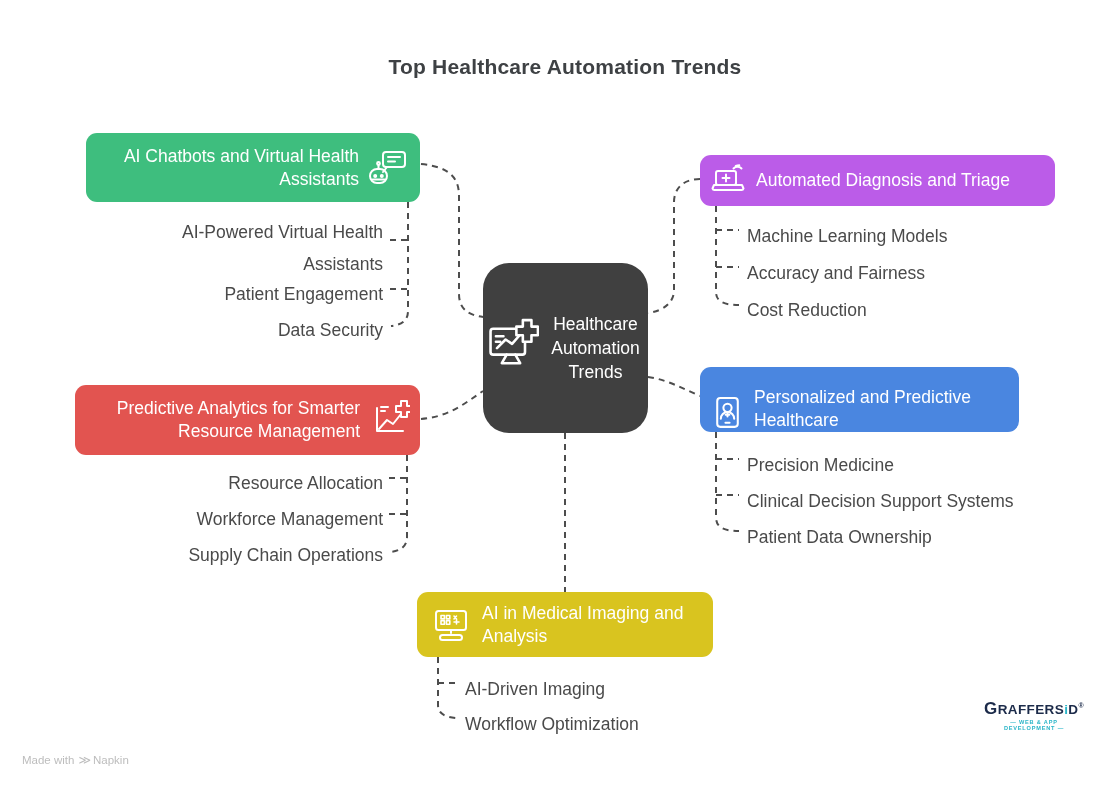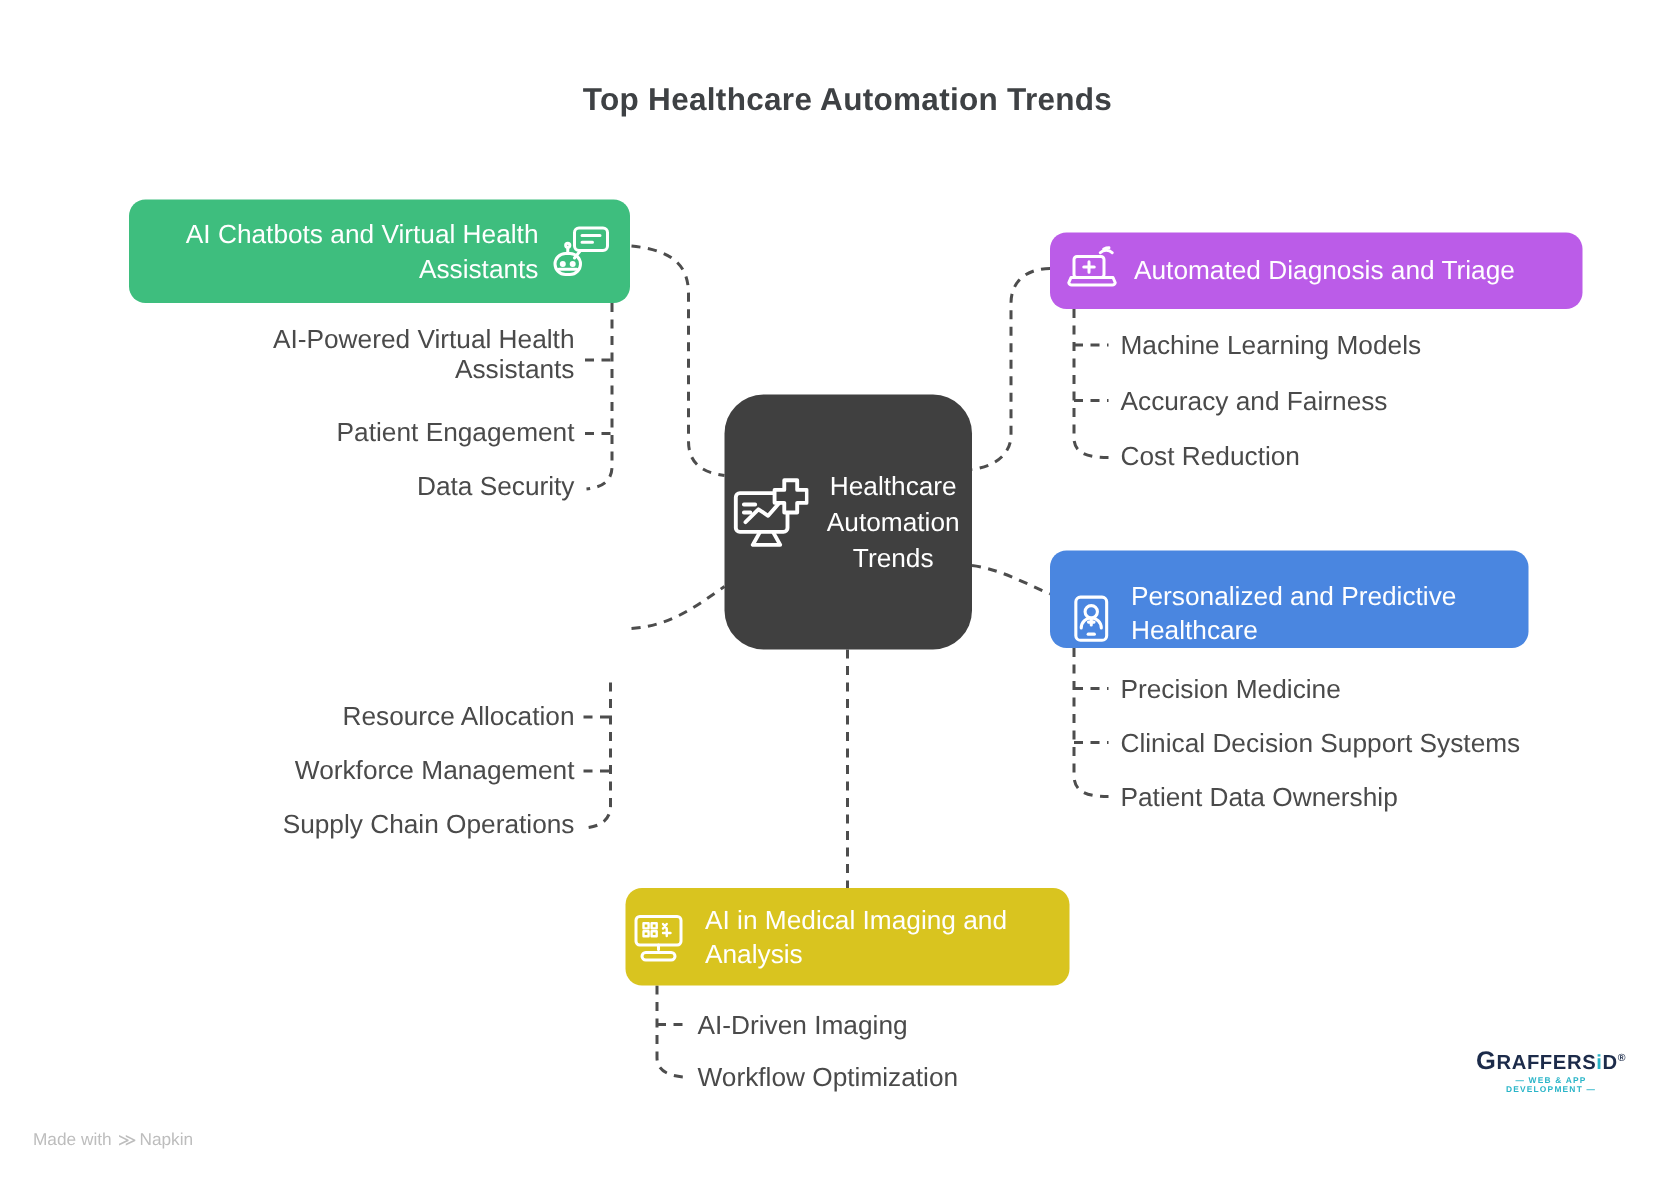--- a/index.html
+++ b/index.html
@@ -14,33 +14,33 @@
 
   .node{position:absolute;display:flex;align-items:center;box-sizing:border-box;
         border-radius:11px;color:#fff;font-size:17.5px;line-height:23px;font-weight:500;}
   .node .ic{flex:0 0 auto;display:flex;align-items:center;justify-content:center;}
   .node .ic svg{stroke:#fff;fill:none;stroke-width:2;stroke-linecap:round;stroke-linejoin:round;}
 
   .green {left:86px; top:133px;width:334px;height:69px;background:#3ebe7e;justify-content:center;padding:0 12px;gap:9px;}
   .purple{left:700px;top:155px;width:355px;height:51px;background:#bb5ce8;padding:12px 10px;gap:10px;}
   .red   {left:75px; top:385px;width:345px;height:70px;background:#e25450;justify-content:flex-end;padding:0 10px;gap:8px;}
   .blue  {left:700px;top:367px;width:319px;height:65px;background:#4a86e0;padding:0 12px;gap:11px;align-items:flex-end;}
-  .yellow{left:417px;top:592px;width:296px;height:65px;background:#d9c41f;padding:0 2px;gap:11px;}
+  .yellow{left:417px;top:592px;width:296px;height:65px;background:#d9c41f;padding:0 14px;gap:11px;}
 
   .green .lbl,.red .lbl{text-align:right;max-width:278px;}
   .blue .lbl{max-width:252px;}
   .yellow .lbl{max-width:240px;}
 
   .center-node{position:absolute;left:483px;top:263px;width:165px;height:170px;
         background:#404040;border-radius:26px;display:flex;flex-direction:row;
         align-items:center;justify-content:center;gap:4px;}
   .center-node .ic svg{stroke:#fff;fill:none;stroke-width:2.4;stroke-linecap:round;stroke-linejoin:round;}
   .center-node .lbl{color:#fff;font-size:17.5px;line-height:24px;text-align:center;width:130px;font-weight:500;}
 
-  .sub{position:absolute;font-size:17.5px;line-height:20px;color:#4a4a4a;white-space:nowrap;}
+  .sub{position:absolute;font-size:17.5px;line-height:32px;color:#4a4a4a;white-space:nowrap;}
   .sub.l{right:735px;text-align:right;}
   .sub.r{left:747px;}
   .sub.b{left:465px;}
   .sub.wrap{white-space:normal;width:240px;}
 
   .madewith{position:absolute;left:22px;top:753px;font-size:11.5px;color:#bdbdbd;
             display:flex;align-items:center;gap:4px;}
   .madewith .glyph{font-size:12px;letter-spacing:-2px;}
 
   .gid{position:absolute;left:984px;top:698px;width:100px;text-align:center;}
@@ -126,20 +126,31 @@
         <path d="M23.5,4.5 a5.5,5.5 0 0 1 8,0"></path>
         <path d="M25.8,2 a9,9 0 0 1 3.5,-0.8"></path>
       </svg>
     </span>
     <div class="lbl">Automated Diagnosis and Triage</div>
   </div>
   <div class="sub r" style="top:220px">Machine Learning Models</div>
   <div class="sub r" style="top:257px">Accuracy and Fairness</div>
   <div class="sub r" style="top:294px">Cost Reduction</div>
 
+  <div class="node red">
+    <div class="lbl">Predictive Analytics for Smarter Resource Management</div>
+    <span class="ic">
+      <svg width="42" height="42" viewBox="0 0 42 42">
+        <path d="M9,9 V32 H35"></path>
+        <path d="M13,8 h7 M13,12 h4"></path>
+        <polyline points="11,30 19,21 25,25 33,15"></polyline>
+        <path d="M33,2 h6 v5 h5 v6 h-5 v5 h-6 v-5 h-5 v-6 h5 z" fill="#e25450"></path>
+      </svg>
+    </span>
+  </div>
   <div class="sub l" style="top:467px">Resource Allocation</div>
   <div class="sub l" style="top:503px">Workforce Management</div>
   <div class="sub l" style="top:539px">Supply Chain Operations</div>
 
   <div class="node blue">
     <span class="ic">
       <svg width="31" height="37" viewBox="0 0 30 36">
         <rect x="5" y="3" width="20" height="28" rx="3"></rect>
         <circle cx="15" cy="12.5" r="4"></circle>
         <path d="M8.5,23 a6.5,6.5 0 0 1 13,0"></path>

